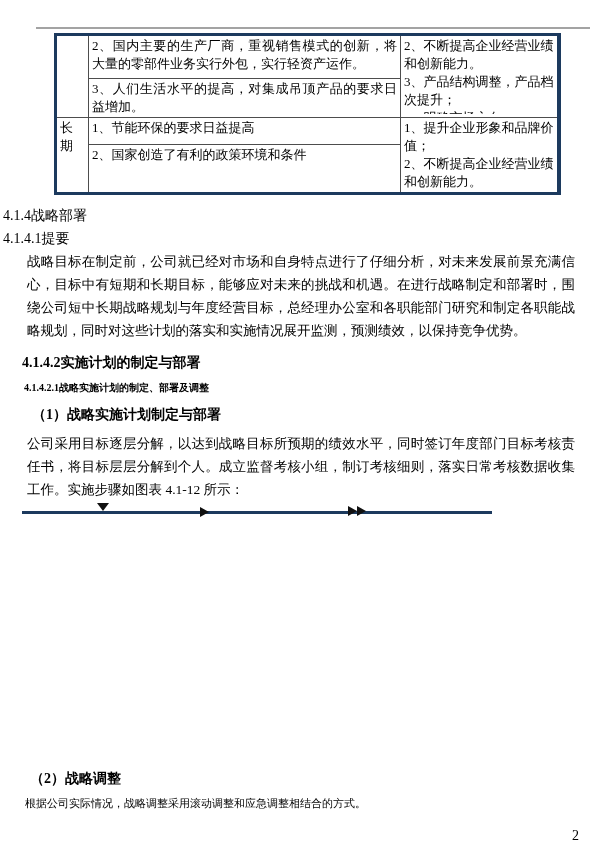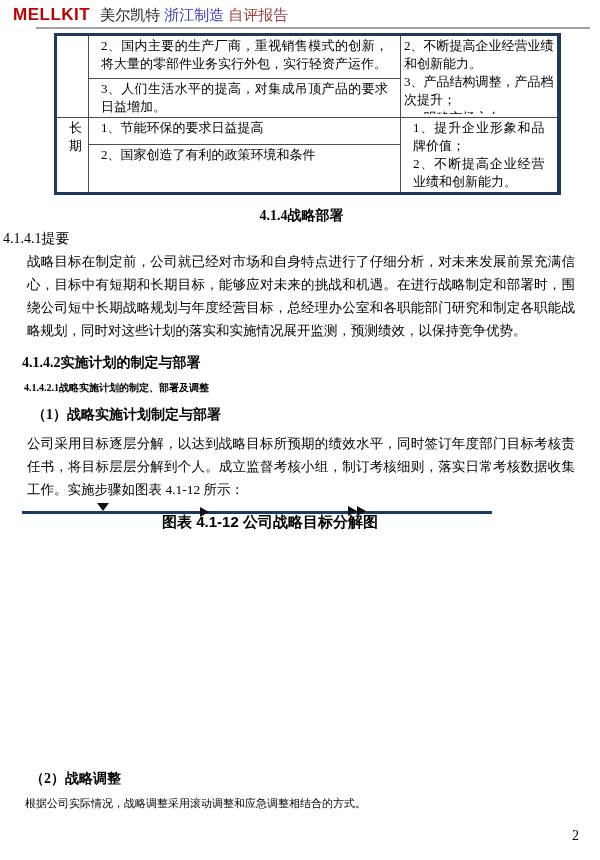--- a/index.html
+++ b/index.html
@@ -25,31 +25,31 @@
     table-layout:fixed;
     margin:4px 0 0 54px;
     width:503px;
     border:3px solid #1c3a5e;
     border-right-width:4px;
   }
   table.swot td{
     border:1px solid #4d4d4d;
     font-size:13px;
     line-height:18px;
-    padding:1px 12px;
+    padding:1px 3px;
     vertical-align:top;
     text-align:justify;
     overflow:hidden;
   }
   td.lbl{vertical-align:middle;text-align:center;font-size:14px;padding:0;}
   td.mid-center{vertical-align:middle;margin-left:48px;}
   .clip-top{height:77px;overflow:hidden;}
   .rb{line-height:16px;}
   
-  .h1a{font-size:14px;font-weight:bold;line-height:19px;margin:11px 0 0 3px;text-align:center;}
+  .h1a{font-size:14px;font-weight:normal;line-height:19px;margin:11px 0 0 3px;}
   .h2a{font-size:14px;font-weight:normal;line-height:19px;margin:4px 0 0 3px;}
   .para{font-size:13.5px;line-height:23px;text-align:justify;margin:2px 0 0 0;padding:0 25px 0 27px;}
   .h3a{font-size:14px;font-weight:bold;line-height:19px;margin:11px 12px 0 22px;}
   .h4a{font-size:10px;font-weight:bold;line-height:19px;margin:6px 0 0 24px;}
   .h5a{font-size:14px;font-weight:bold;line-height:19px;margin:8px 0 8px 32px;}
   .h6a{font-size:14px;font-weight:bold;line-height:19px;margin:236px 0 0 30px;}
   .p3{font-size:11px;line-height:23px;margin:4px 0 0 0;padding:0 25px 0 25px;}
   
   .fig{position:relative;height:30px;margin-top:2px;}
   .fig-line{position:absolute;left:22px;top:8px;width:470px;height:3px;background:#1c3a5e;}
@@ -62,26 +62,20 @@
   .tr2b{left:357px;top:3px;}
   .fig-cap{position:absolute;top:10px;left:0;width:540px;text-align:center;
     font-family:"Liberation Sans","DejaVu Sans",sans-serif;font-size:15px;font-weight:bold;}
   
   .pagenum{position:absolute;left:572px;top:828px;font-size:14px;}
 </style>
 </head>
 <body>
 
 <div class="hdr">
-  <div class="hdr-inner">
-    <span class="brand">MELLKIT</span>
-    <span class="t-black">美尔凯特</span>
-    <span class="t-blue">浙江制造</span>
-    <span class="t-red">自评报告</span>
-  </div>
   <div class="hdr-rule"></div>
 </div>
 
 <table class="swot">
   <colgroup>
       <col style="width:33px">
       <col style="width:312px">
       <col style="width:158px">
     </colgroup>
   <tbody>
@@ -121,19 +115,18 @@
 <div class="h4a">4.1.4.2.1战略实施计划的制定、部署及调整</div>
 <div class="h5a">（1）战略实施计划制定与部署</div>
 <div class="para">公司采用目标逐层分解，以达到战略目标所预期的绩效水平，同时签订年度部门目标考核责任书，将目标层层分解到个人。成立监督考核小组，制订考核细则，落实日常考核数据收集工作。实施步骤如图表 4.1-12 所示：</div>
 
 <div class="fig">
   <span class="tri-down"></span>
   <div class="fig-line"></div>
   <span class="tri-right tr1"></span>
   <span class="tri-right tr2a"></span>
   <span class="tri-right tr2b"></span>
-  <div class="fig-cap">图表 4.1-12 公司战略目标分解图</div>
 </div>
 
 <div class="h6a">（2）战略调整</div>
 <div class="p3">根据公司实际情况，战略调整采用滚动调整和应急调整相结合的方式。</div>
 
 <div class="pagenum">2</div>
 
 </body></html>

